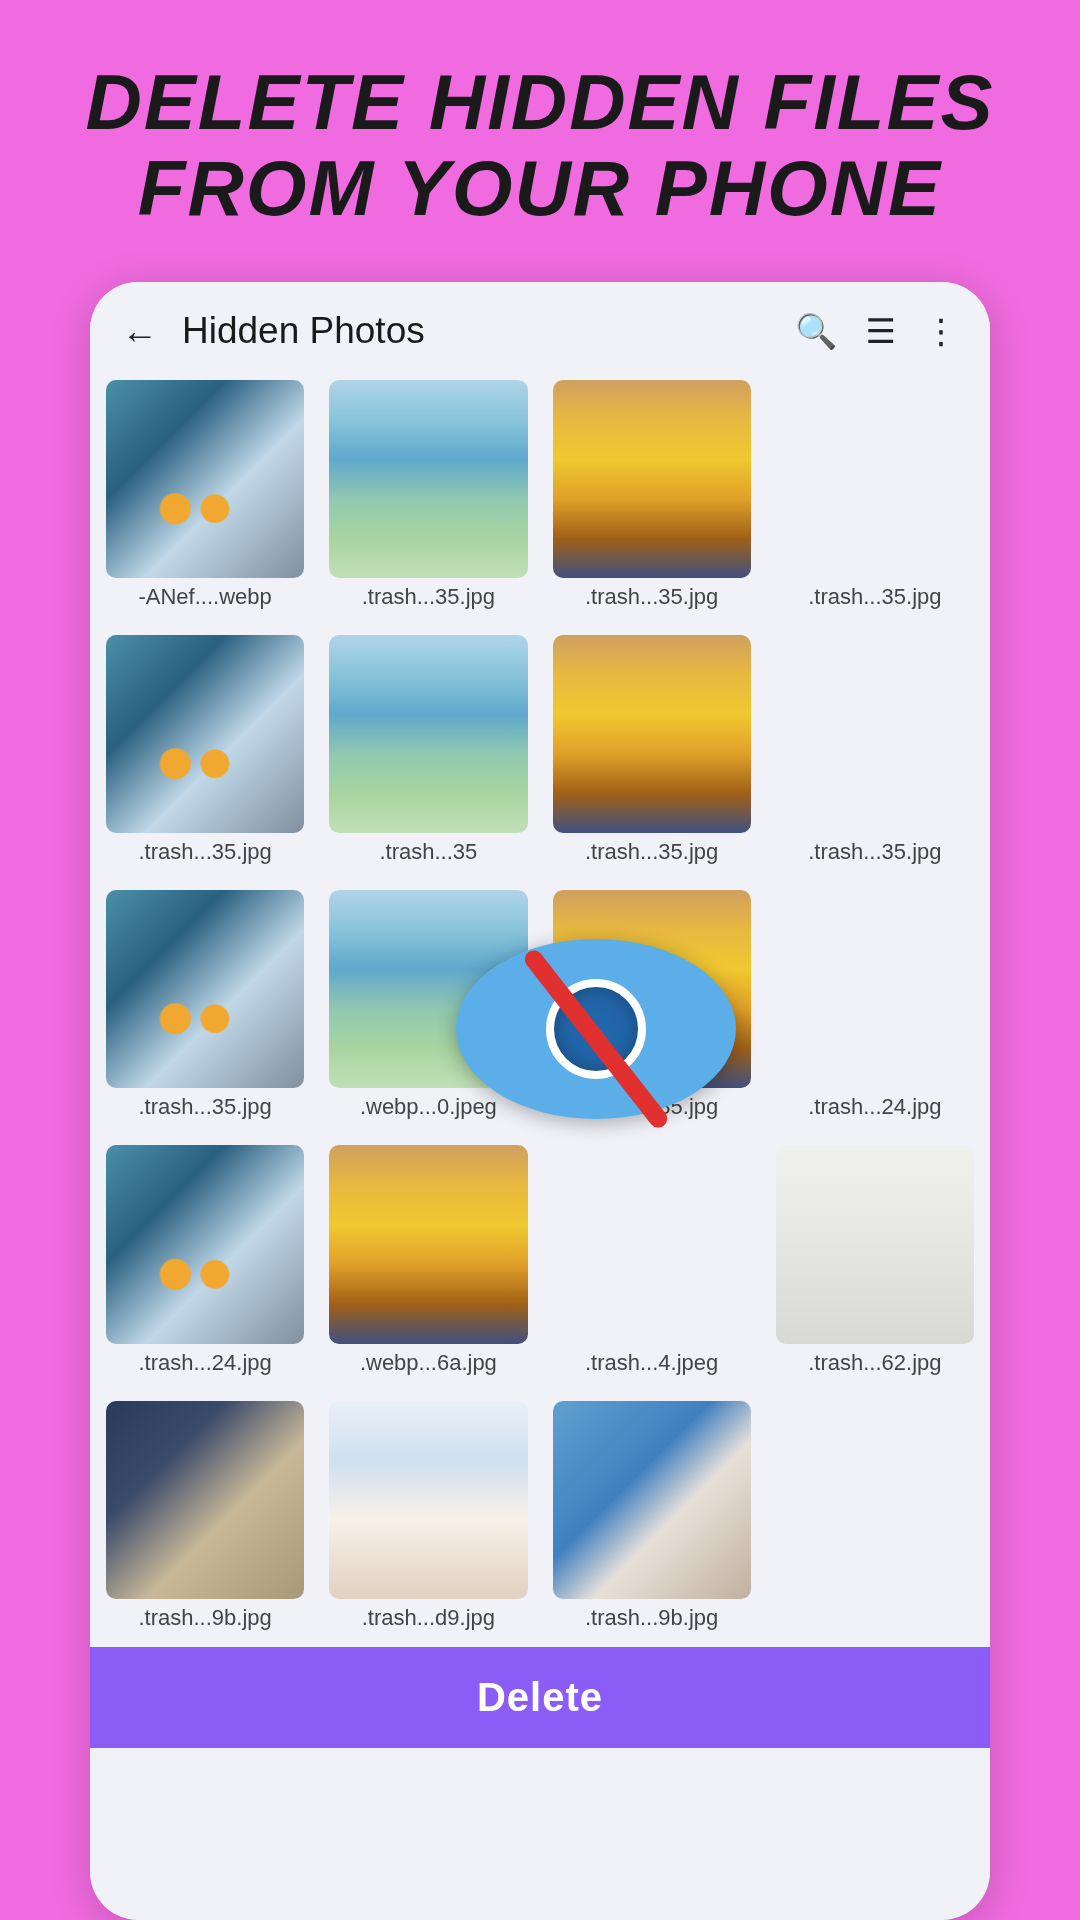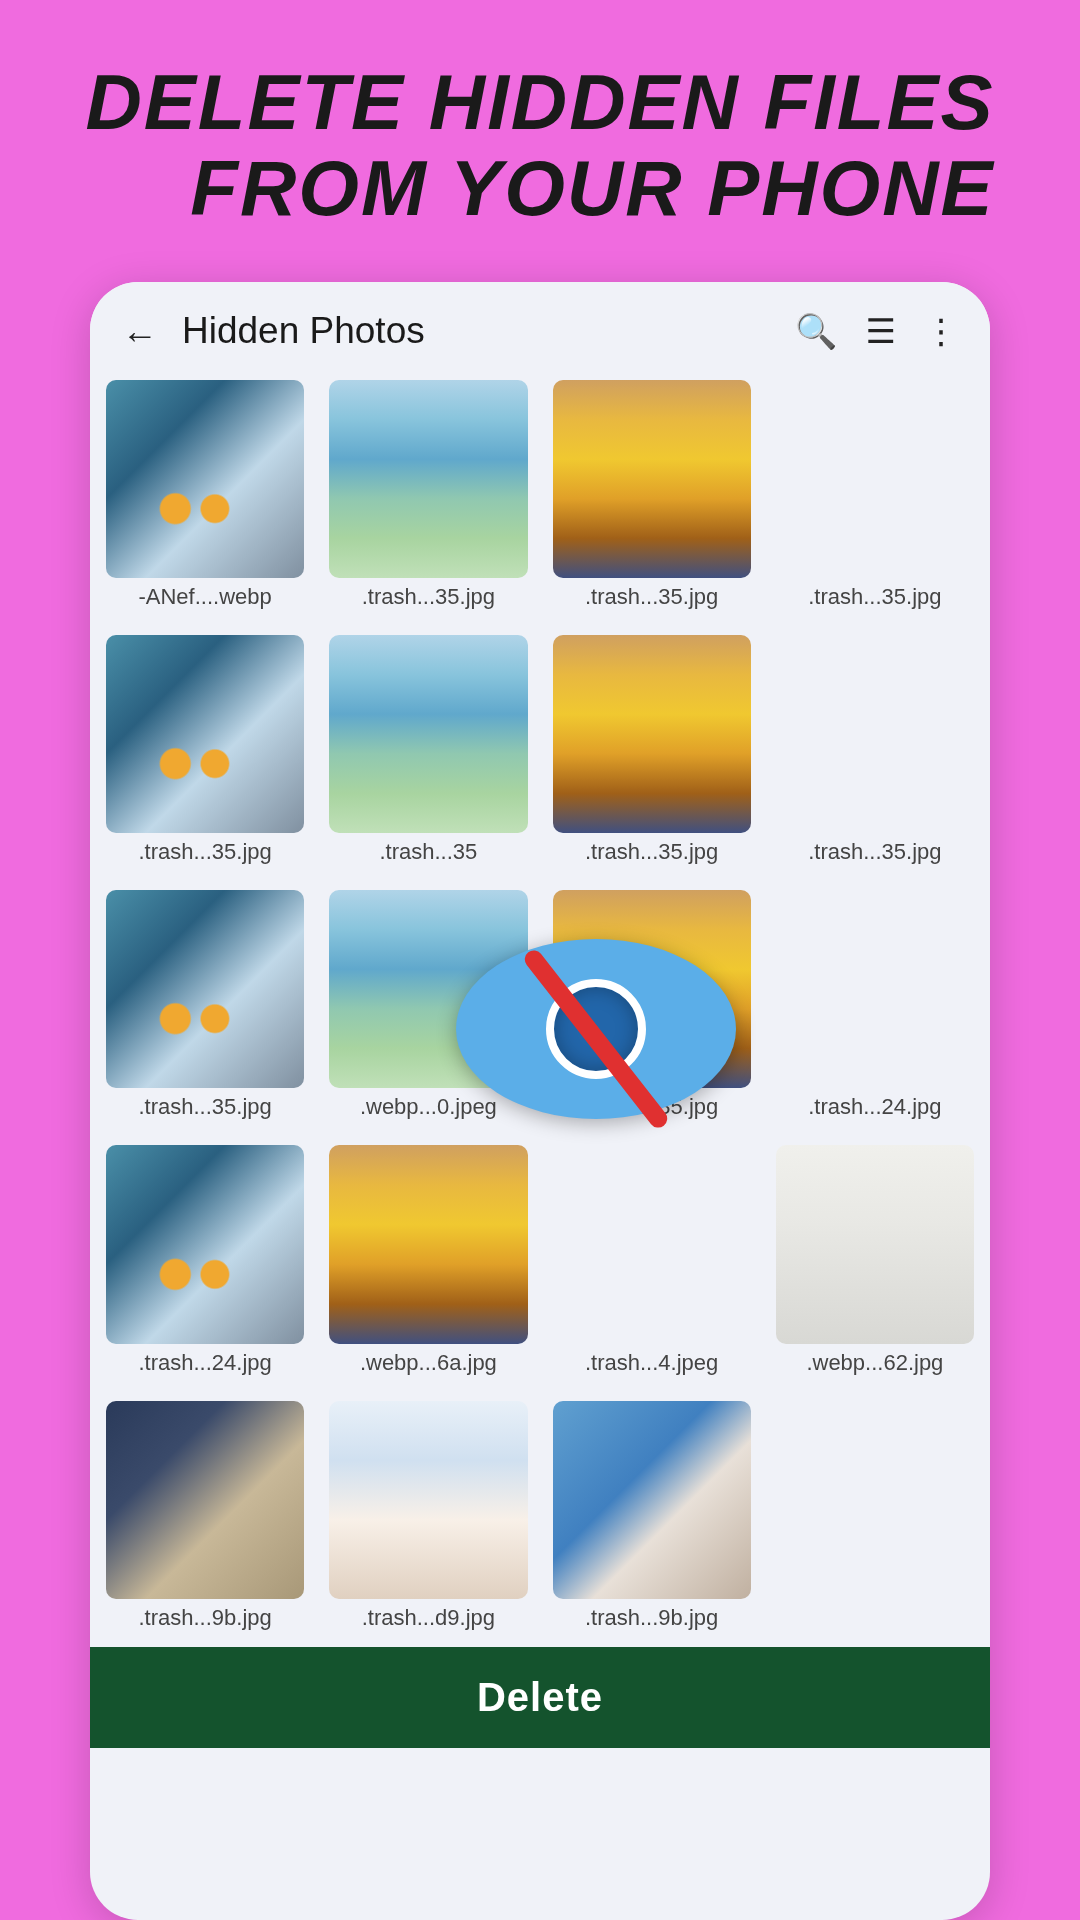--- a/index.html
+++ b/index.html
@@ -12,21 +12,21 @@
       font-family: 'Arial', sans-serif;
       display: flex;
       flex-direction: column;
       align-items: center;
     }
 
     .headline {
       color: #1a1a1a;
       font-size: 78px;
       font-weight: 900;
-      text-align: right;
+      text-align: center;
       padding: 60px 60px 50px 60px;
       line-height: 1.1;
       letter-spacing: 2px;
       font-style: italic;
     }
 
     .phone-card {
       background: #f0f2f8;
       border-radius: 48px;
       width: 900px;
@@ -173,21 +173,21 @@
       width: 18px;
       height: 220px;
       background: #e03030;
       transform: translateX(-50%) rotate(-38deg);
       transform-origin: center center;
       border-radius: 9px;
       z-index: 11;
     }
 
     .delete-bar {
-      background: #14532d;
+      background: #8b5cf6;
       padding: 28px;
       text-align: center;
       cursor: pointer;
     }
 
     .delete-label {
       color: white;
       font-size: 40px;
       font-weight: 600;
       letter-spacing: 1px;
@@ -278,21 +278,21 @@
       <div class="photo-item">
         <div class="photo-thumb img-sunset"></div>
         <span class="photo-label">.webp...6a.jpg</span>
       </div>
       <div class="photo-item">
         <div class="photo-thumb img-leaf"></div>
         <span class="photo-label">.trash...4.jpeg</span>
       </div>
       <div class="photo-item">
         <div class="photo-thumb img-doc"></div>
-        <span class="photo-label">.webp...62.jpg</span>
+        <span class="photo-label">.trash...62.jpg</span>
       </div>
       <div class="photo-item">
         <div class="photo-thumb img-interior"></div>
         <span class="photo-label">.trash...9b.jpg</span>
       </div>
       <div class="photo-item">
         <div class="photo-thumb img-phone-screen"></div>
         <span class="photo-label">.trash...d9.jpg</span>
       </div>
       <div class="photo-item">

